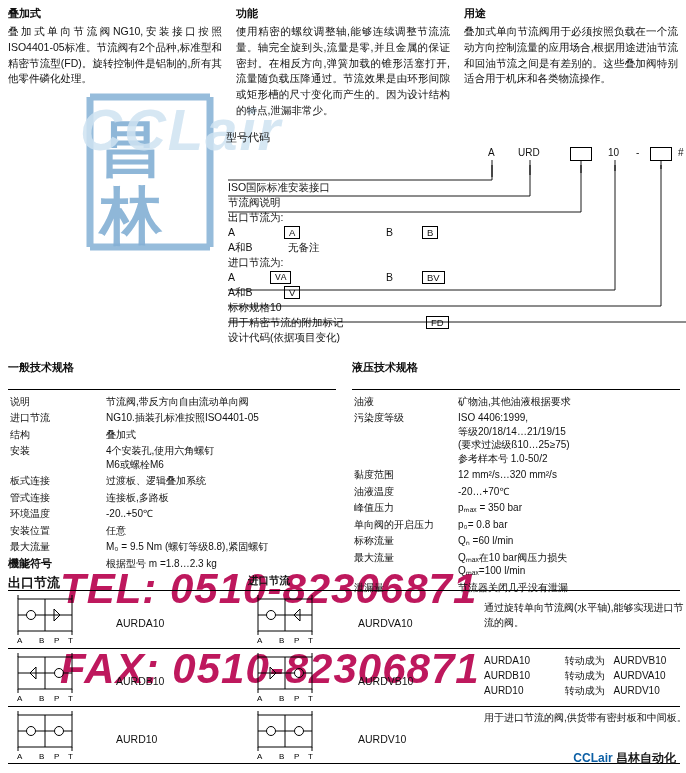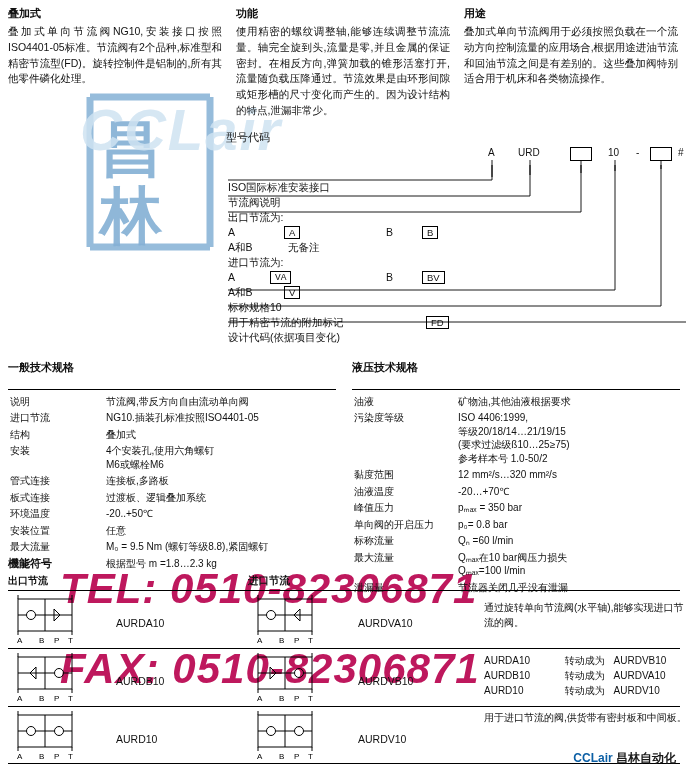--- a/index.html
+++ b/index.html
@@ -139,21 +139,21 @@
   table.spec td.k2 { width: 104px; }
 
   
   .sym-head {
     position: absolute;
     top: 556px; left: 8px;
     font-size: 11px; font-weight: bold;
   }
   .sym-sub-left {
     position: absolute; top: 574px; left: 8px;
-    font-size: 10px; font-weight: bold;
+    font-size: 13px; font-weight: bold;
   }
   .sym-sub-right {
     position: absolute; top: 574px; left: 248px;
     font-size: 10.5px; font-weight: bold;
   }
   .sym-grid {
     position: absolute;
     top: 590px; left: 8px;
     width: 672px;
   }
@@ -333,26 +333,26 @@
           <tr>
               <td class="k">结构</td>
               <td>叠加式</td>
             </tr>
           <tr>
               <td class="k">安装</td>
               <td style="white-space:pre-line">4个安装孔,使用六角螺钉
 M6或螺栓M6</td>
             </tr>
           <tr>
+              <td class="k">板式连接</td>
+              <td>过渡板、逻辑叠加系统</td>
+            </tr>
+          <tr>
               <td class="k">管式连接</td>
               <td>连接板,多路板</td>
-            </tr>
-          <tr>
-              <td class="k">板式连接</td>
-              <td>过渡板、逻辑叠加系统</td>
             </tr>
           <tr>
               <td class="k">环境温度</td>
               <td>-20..+50℃</td>
             </tr>
           <tr>
               <td class="k">安装位置</td>
               <td>任意</td>
             </tr>
           <tr>

